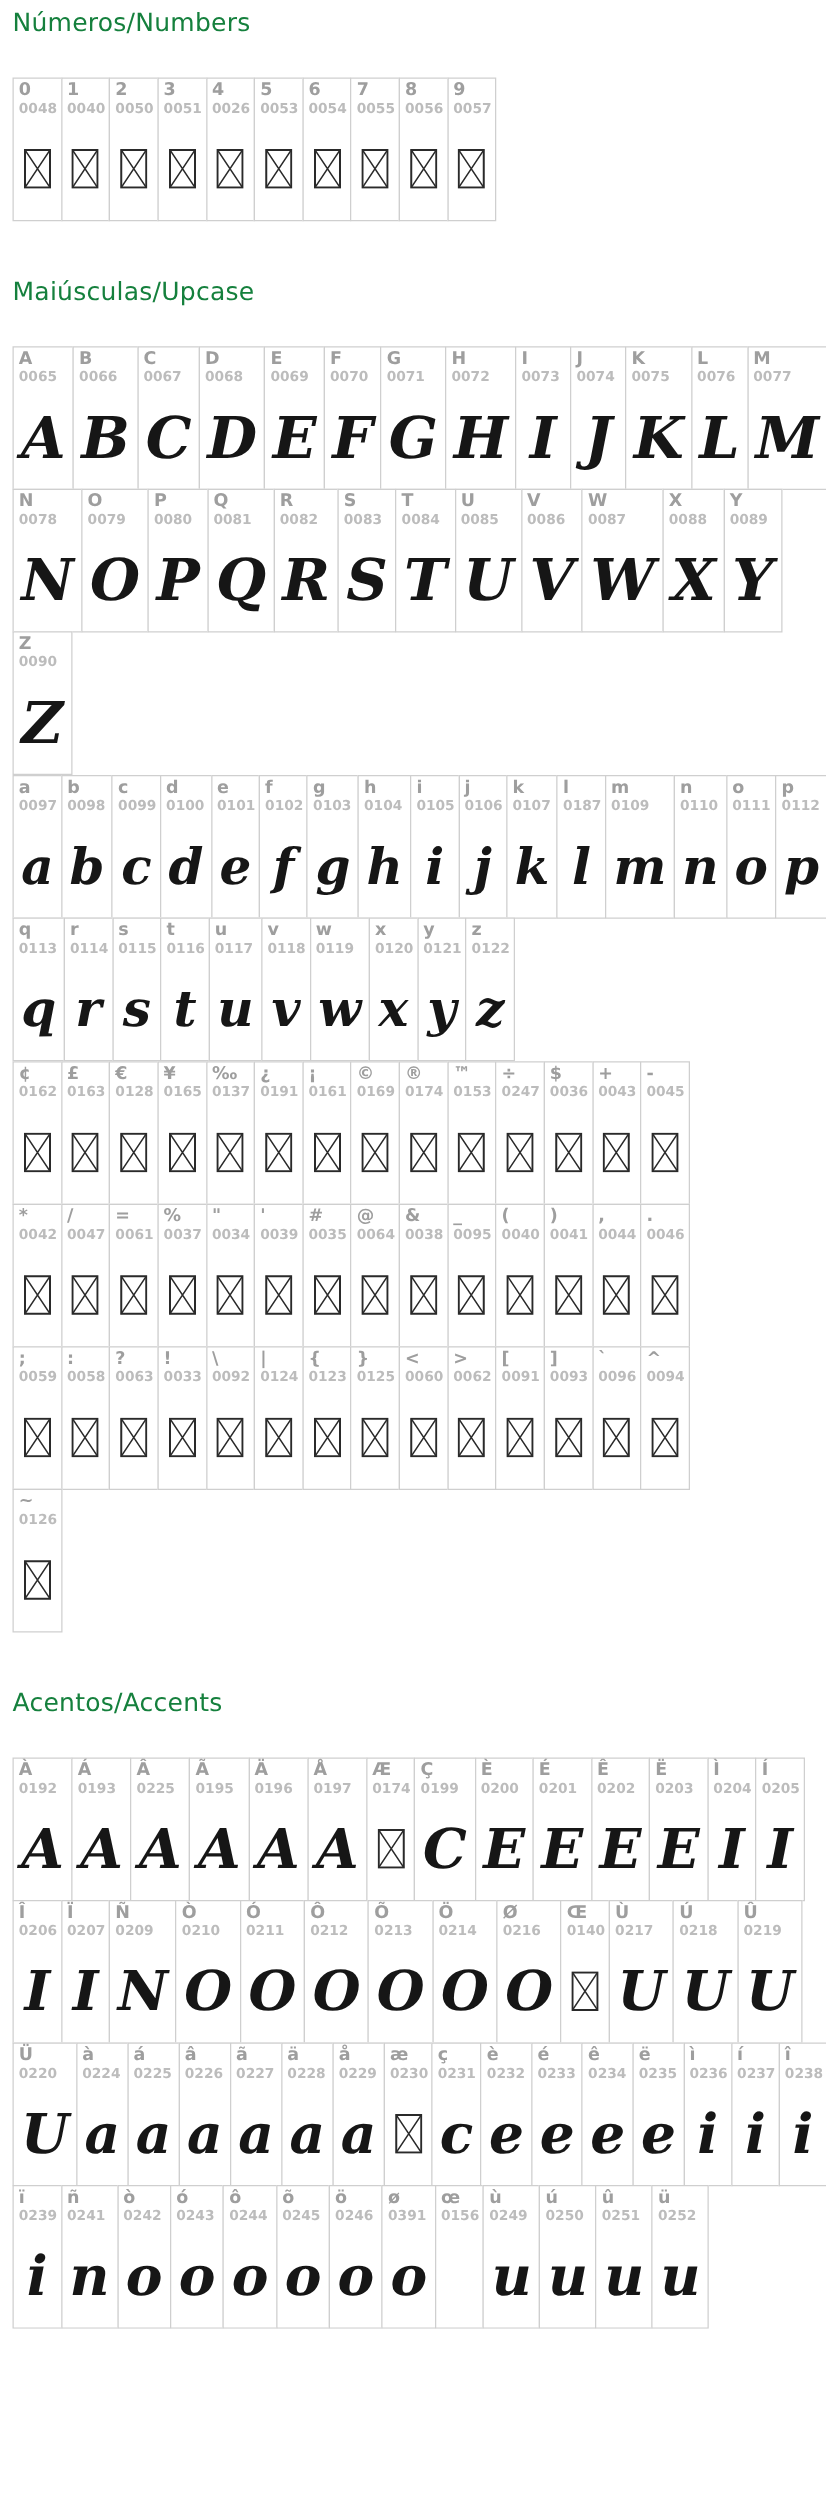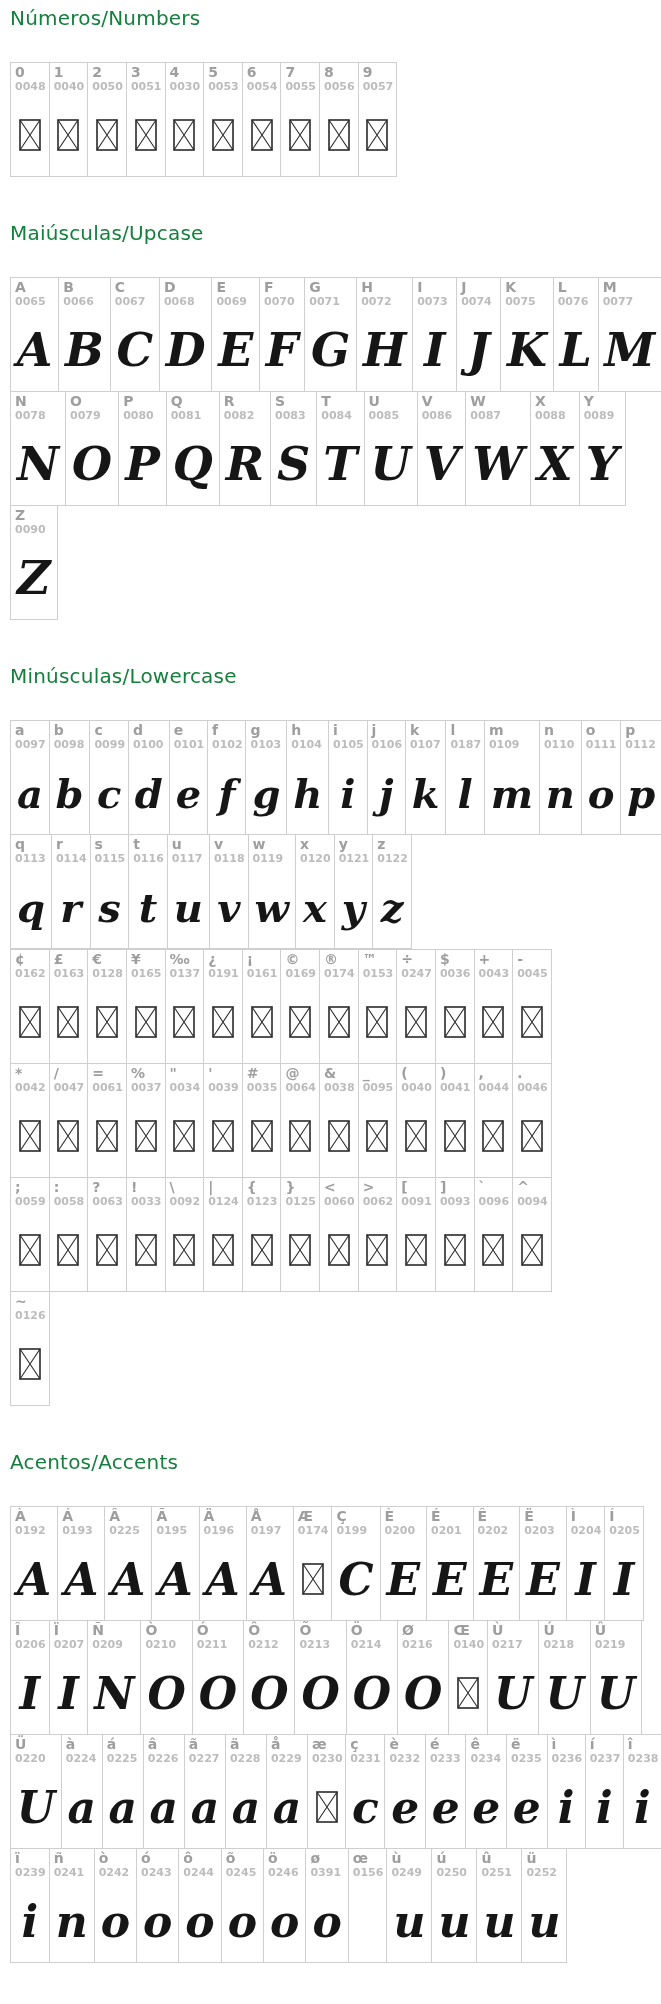--- a/index.html
+++ b/index.html
@@ -116,21 +116,21 @@
             <div class="code">0051</div>
           </div>
           <div class="glyph"><svg class="missing-box" width="22" height="32" viewBox="0 0 22 32">
               <rect x="1" y="1" width="20" height="30" fill="none" stroke="#2a2a2a" stroke-width="1.6"></rect>
               <path d="M1 1 L21 31 M21 1 L1 31" stroke="#2a2a2a" stroke-width="1.1" fill="none"></path>
             </svg></div>
         </div>
         <div class="cell">
           <div class="lab">
             <div class="ch">4</div>
-            <div class="code">0030</div>
+            <div class="code">0026</div>
           </div>
           <div class="glyph"><svg class="missing-box" width="22" height="32" viewBox="0 0 22 32">
               <rect x="1" y="1" width="20" height="30" fill="none" stroke="#2a2a2a" stroke-width="1.6"></rect>
               <path d="M1 1 L21 31 M21 1 L1 31" stroke="#2a2a2a" stroke-width="1.1" fill="none"></path>
             </svg></div>
         </div>
         <div class="cell">
           <div class="lab">
             <div class="ch">5</div>
             <div class="code">0053</div>
@@ -367,21 +367,20 @@
         <div class="cell">
           <div class="lab">
             <div class="ch">Z</div>
             <div class="code">0090</div>
           </div>
           <div class="glyph">Z</div>
         </div>
       </div>
     </section>
     <section class="char-section">
-      <h2 class="section-title">Minúsculas/Lowercase</h2>
       <div class="glyph-row lowercase">
         <div class="cell">
           <div class="lab">
             <div class="ch">a</div>
             <div class="code">0097</div>
           </div>
           <div class="glyph">a</div>
         </div>
         <div class="cell">
           <div class="lab">

